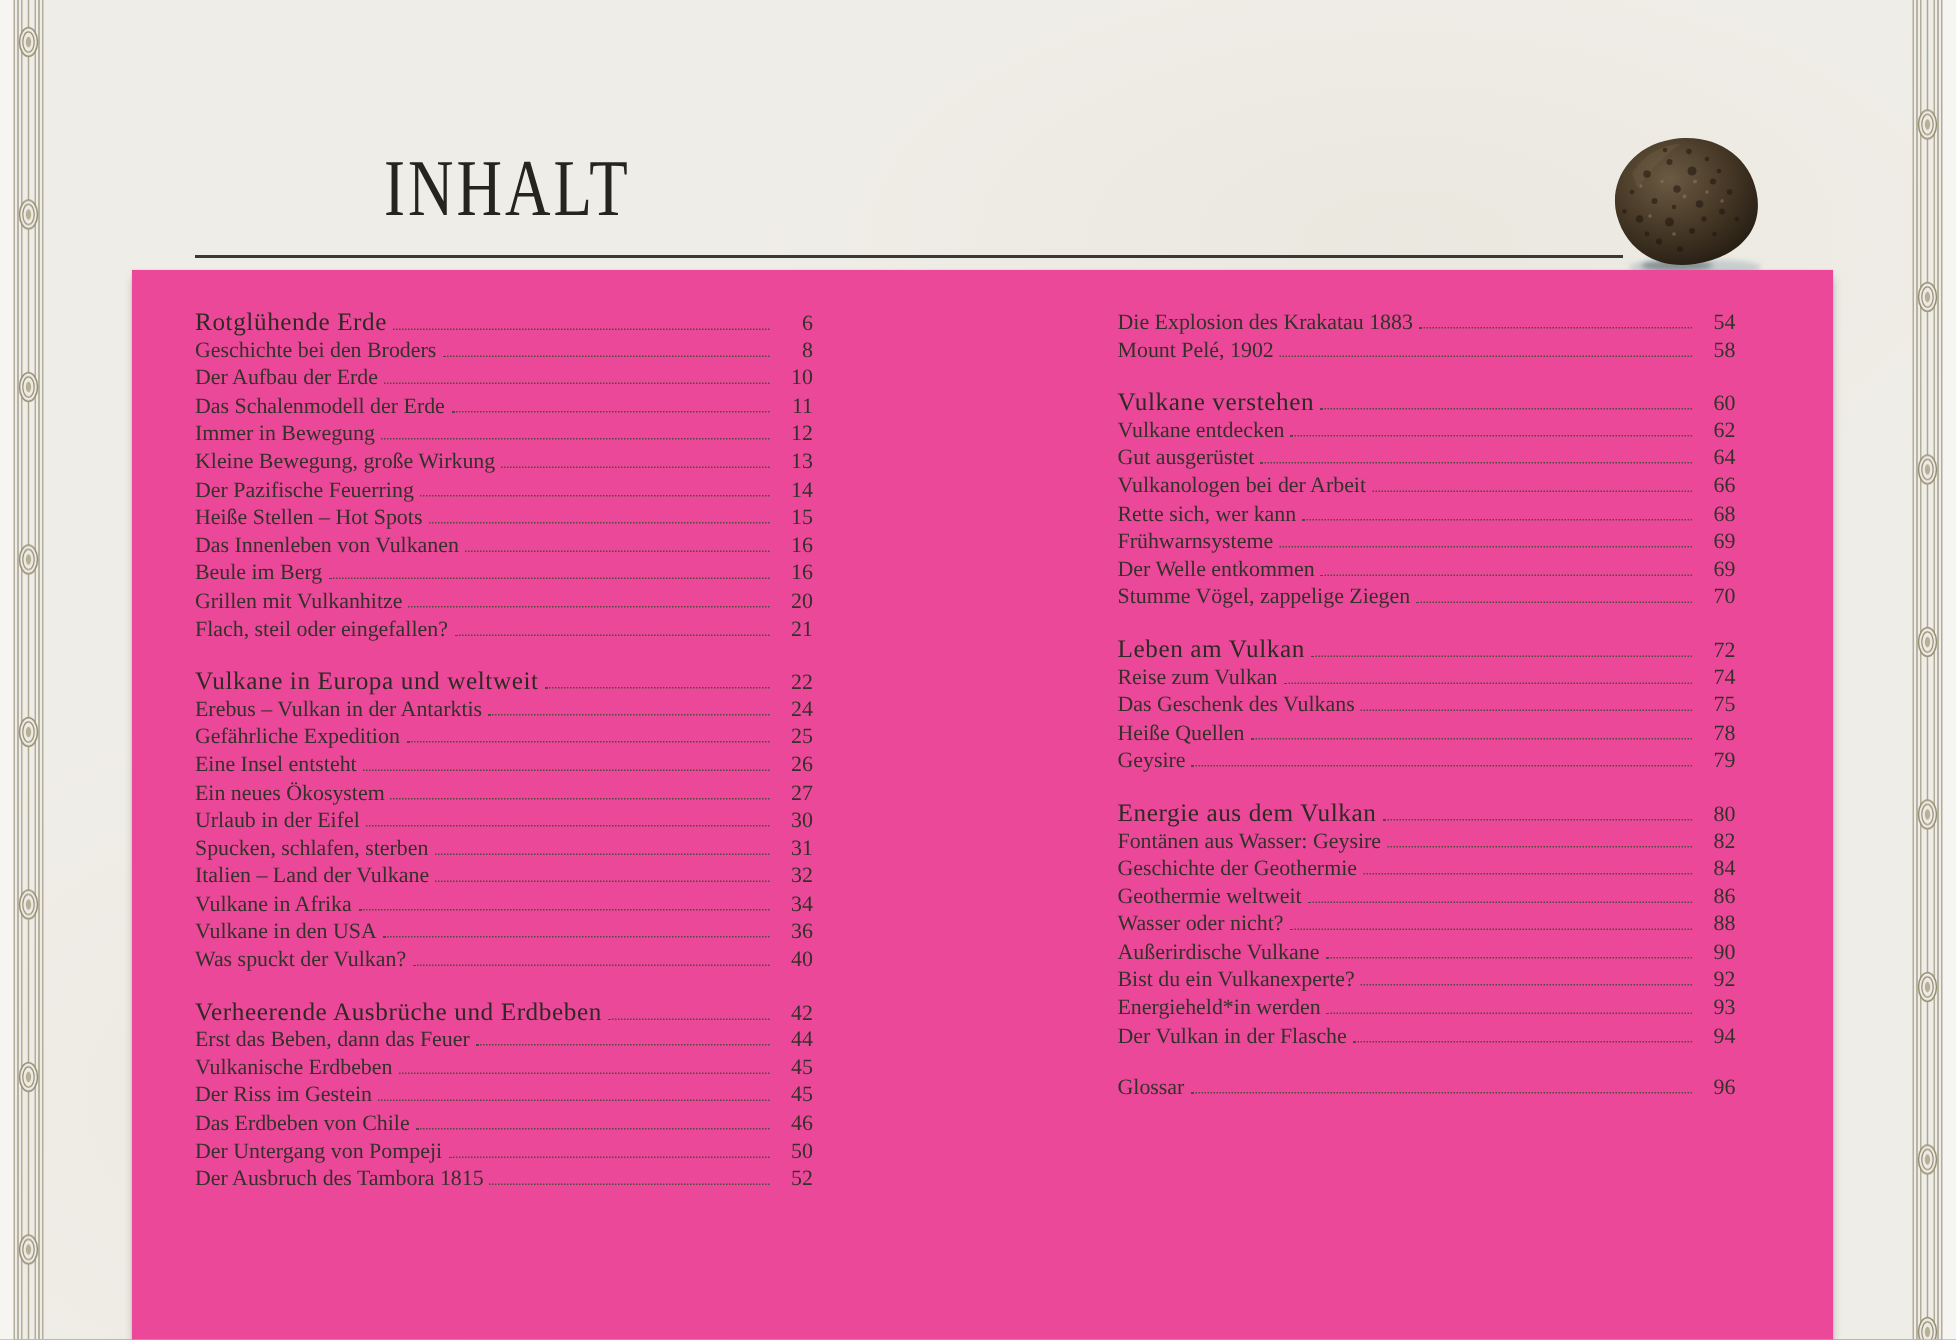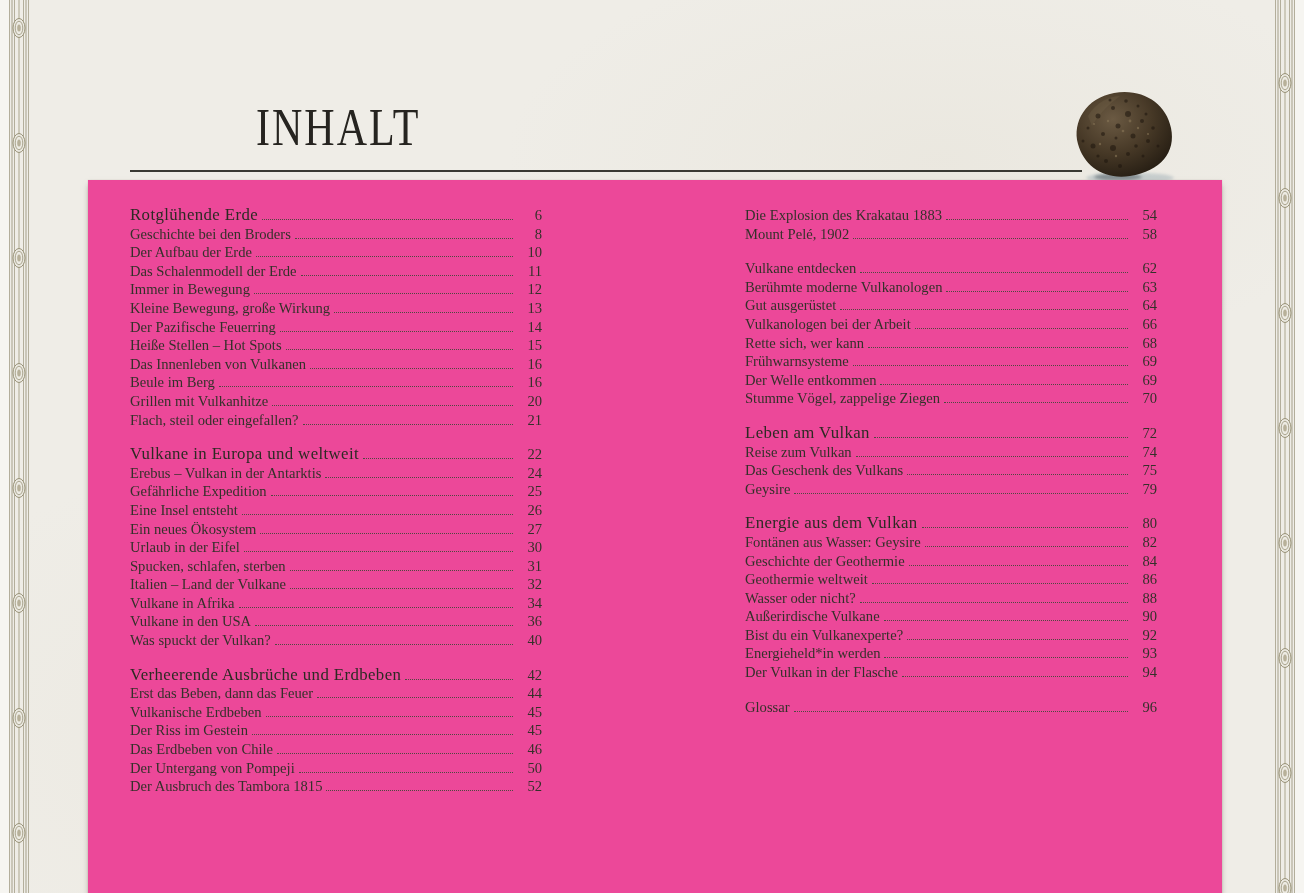--- a/index.html
+++ b/index.html
@@ -316,31 +316,31 @@
           <span class="toc-leader"></span>
           <span class="toc-page">54</span>
         </div>
         <div class="toc-row">
           <span class="toc-label">Mount Pelé, 1902</span>
           <span class="toc-leader"></span>
           <span class="toc-page">58</span>
         </div>
       </div>
       <div class="toc-section">
+        <div class="toc-row header">
+          <span class="toc-label">Vulkane verstehen</span>
+          <span class="toc-leader"></span>
+          <span class="toc-page">60</span>
+        </div>
         <div class="toc-row">
           <span class="toc-label">Vulkane entdecken</span>
           <span class="toc-leader"></span>
           <span class="toc-page">62</span>
         </div>
         <div class="toc-row">
-          <span class="toc-label">Berühmte moderne Vulkanologen</span>
-          <span class="toc-leader"></span>
-          <span class="toc-page">63</span>
-        </div>
-        <div class="toc-row">
           <span class="toc-label">Gut ausgerüstet</span>
           <span class="toc-leader"></span>
           <span class="toc-page">64</span>
         </div>
         <div class="toc-row">
           <span class="toc-label">Vulkanologen bei der Arbeit</span>
           <span class="toc-leader"></span>
           <span class="toc-page">66</span>
         </div>
         <div class="toc-row">
@@ -372,20 +372,25 @@
         </div>
         <div class="toc-row">
           <span class="toc-label">Reise zum Vulkan</span>
           <span class="toc-leader"></span>
           <span class="toc-page">74</span>
         </div>
         <div class="toc-row">
           <span class="toc-label">Das Geschenk des Vulkans</span>
           <span class="toc-leader"></span>
           <span class="toc-page">75</span>
+        </div>
+        <div class="toc-row">
+          <span class="toc-label">Heiße Quellen</span>
+          <span class="toc-leader"></span>
+          <span class="toc-page">78</span>
         </div>
         <div class="toc-row">
           <span class="toc-label">Geysire</span>
           <span class="toc-leader"></span>
           <span class="toc-page">79</span>
         </div>
       </div>
       <div class="toc-section">
         <div class="toc-row header">
           <span class="toc-label">Energie aus dem Vulkan</span>

